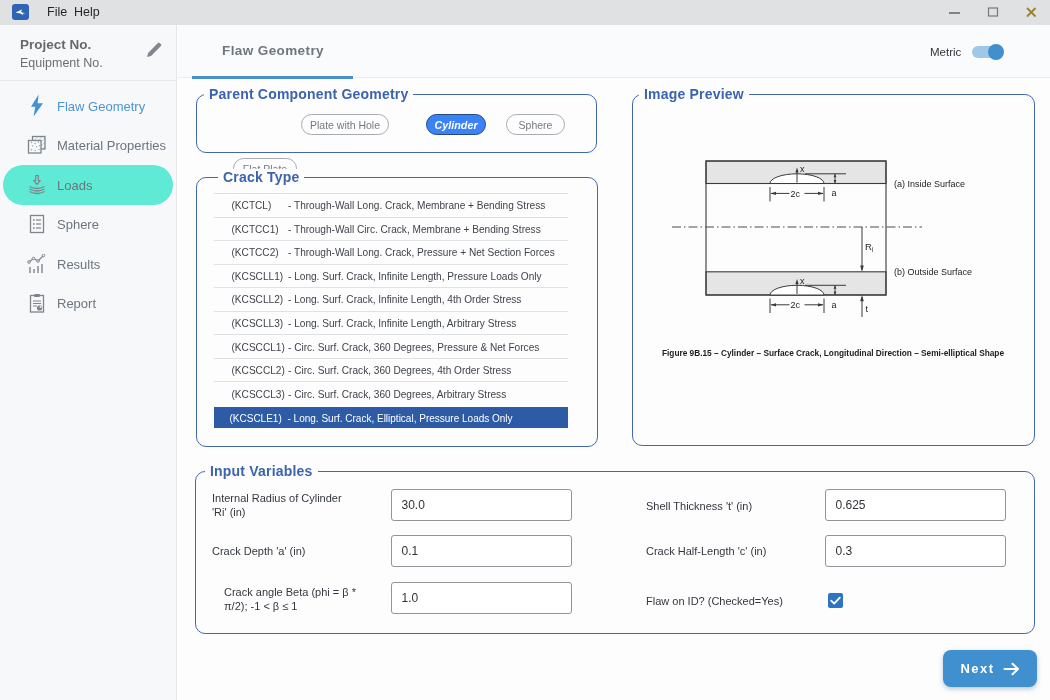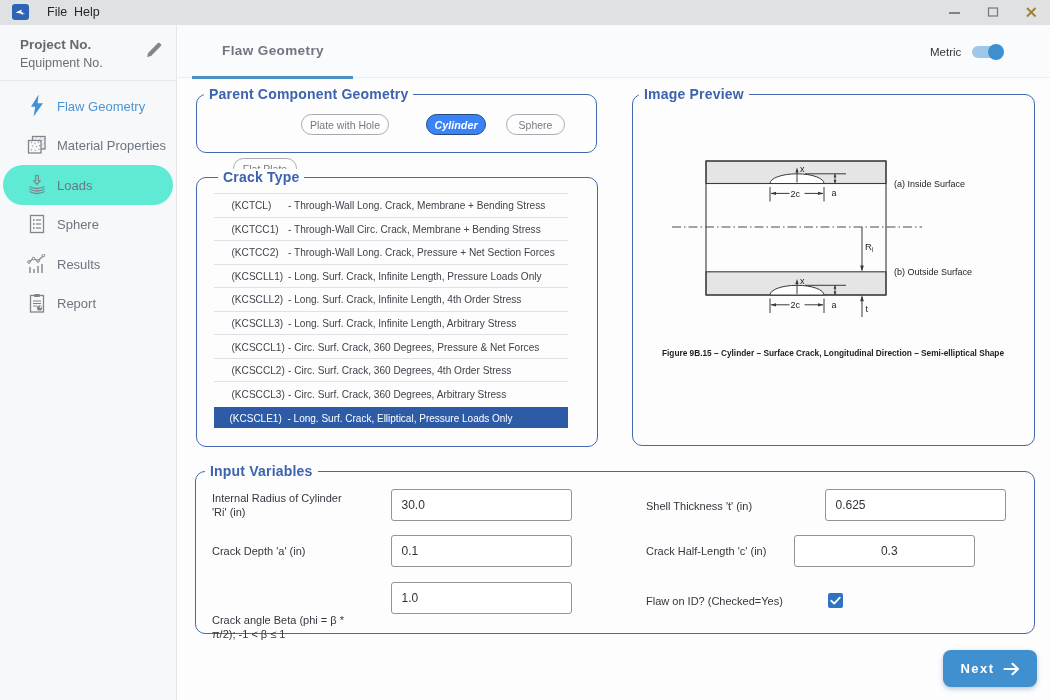--- a/index.html
+++ b/index.html
@@ -320,22 +320,22 @@
 
 <div class="fs" id="fs-iv">
   <span class="lg" style="left:9px;">Input Variables</span>
   <div class="ivlabel" style="left:16px; top:19px; width:138px;">Internal Radius of Cylinder 'Ri' (in)</div>
   <div class="ivbox" style="left:195px; top:17px;">30.0</div>
   <div class="ivlabel" style="left:450px; top:27px;">Shell Thickness 't' (in)</div>
   <div class="ivbox" style="left:629px; top:17px;">0.625</div>
   <div class="ivlabel" style="left:16px; top:72px;">Crack Depth 'a' (in)</div>
   <div class="ivbox" style="left:195px; top:63px;">0.1</div>
   <div class="ivlabel" style="left:450px; top:72px;">Crack Half-Length 'c' (in)</div>
-  <div class="ivbox" style="left:598px; top:63px;text-align:center;">0.3</div>
-  <div class="ivlabel" style="left:16px; top:113px; width:150px;margin-top:28px;">Crack angle Beta (phi = β * π/2); -1 &lt; β ≤ 1</div>
+  <div class="ivbox" style="left:629px; top:63px;">0.3</div>
+  <div class="ivlabel" style="left:28px; top:113px; width:150px;">Crack angle Beta (phi = β * π/2); -1 &lt; β ≤ 1</div>
   <div class="ivbox" style="left:195px; top:110px;">1.0</div>
   <div class="ivlabel" style="left:450px; top:122px;">Flaw on ID? (Checked=Yes)</div>
   <div class="chk"><svg width="15" height="15" viewBox="0 0 15 15">
         <path d="M3.2 7.6 L6.2 10.6 L11.8 4.6" fill="none" stroke="#fff" stroke-width="1.8" stroke-linecap="round" stroke-linejoin="round"></path>
       </svg></div>
 </div>
 
 <div class="next">
     <span>Next</span>
   <svg style="margin-left:8px;" width="17" height="14" viewBox="0 0 17 14">

